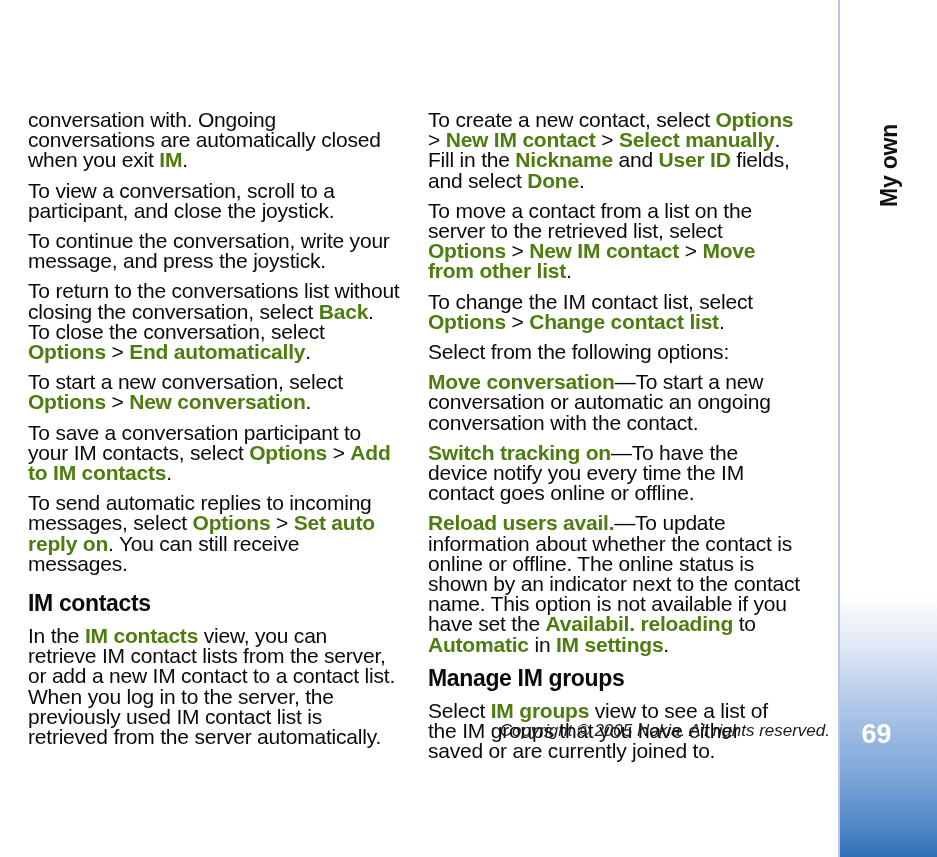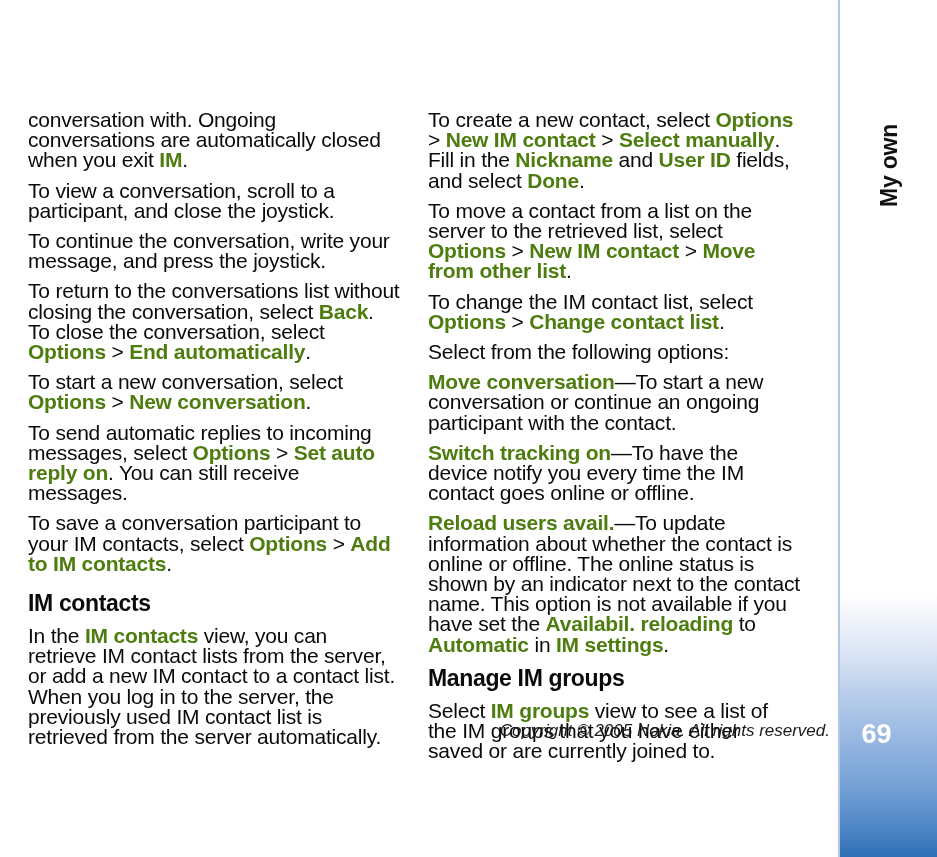--- a/index.html
+++ b/index.html
@@ -121,41 +121,41 @@
       <p class="para"><span>conversation with. Ongoing conversations are automatically closed when you exit </span><b class="term">IM</b><span>.</span></p>
 
       <p class="para"><span>To view a conversation, scroll to a participant, and close the joystick.</span></p>
 
       <p class="para"><span>To continue the conversation, write your message, and press the joystick.</span></p>
 
       <p class="para"><span>To return to the conversations list without closing the conversation, select </span><b class="term">Back</b><span>. To close the conversation, select </span><b class="term">Options</b><span class="sep"> &gt; </span><b class="term">End automatically</b><span>.</span></p>
 
       <p class="para"><span>To start a new conversation, select </span><b class="term">Options</b><span class="sep"> &gt; </span><b class="term">New conversation</b><span>.</span></p>
 
+      <p class="para"><span>To save a conversation participant to your IM contacts, select </span><b class="term">Options</b><span class="sep"> &gt; </span><b class="term">Add to IM contacts</b><span>.</span></p>
+
       <p class="para"><span>To send automatic replies to incoming messages, select </span><b class="term">Options</b><span class="sep"> &gt; </span><b class="term">Set auto reply on</b><span>. You can still receive messages.</span></p>
-
-      <p class="para"><span>To save a conversation participant to your IM contacts, select </span><b class="term">Options</b><span class="sep"> &gt; </span><b class="term">Add to IM contacts</b><span>.</span></p>
 
       <h2 class="heading">IM contacts</h2>
 
       <p class="para"><span>In the </span><b class="term">IM contacts</b><span> view, you can retrieve IM contact lists from the server, or add a new IM contact to a contact list. When you log in to the server, the previously used IM contact list is retrieved from the server automatically.</span></p>
 
     </div>
 
     <div class="col col-right">
 
       <p class="para"><span>To create a new contact, select </span><b class="term">Options</b><span class="sep"> &gt; </span><b class="term">New IM contact</b><span class="sep"> &gt; </span><b class="term">Select manually</b><span>. Fill in the </span><b class="term">Nickname</b><span> and </span><b class="term">User ID</b><span> fields, and select </span><b class="term">Done</b><span>.</span></p>
 
       <p class="para"><span>To move a contact from a list on the server to the retrieved list, select </span><b class="term">Options</b><span class="sep"> &gt; </span><b class="term">New IM contact</b><span class="sep"> &gt; </span><b class="term">Move from other list</b><span>.</span></p>
 
       <p class="para"><span>To change the IM contact list, select </span><b class="term">Options</b><span class="sep"> &gt; </span><b class="term">Change contact list</b><span>.</span></p>
 
       <p class="para"><span>Select from the following options:</span></p>
 
-      <p class="para"><b class="term">Move conversation</b><span>—To start a new conversation or continue an ongoing participant with the contact.</span></p>
+      <p class="para"><b class="term">Move conversation</b><span>—To start a new conversation or automatic an ongoing conversation with the contact.</span></p>
 
       <p class="para"><b class="term">Switch tracking on</b><span>—To have the device notify you every time the IM contact goes online or offline.</span></p>
 
 
       <p class="para"><b class="term">Reload users avail.</b><span>—To update information about whether the contact is online or offline. The online status is shown by an indicator next to the contact name. This option is not available if you have set the </span><b class="term">Availabil. reloading</b><span> to </span><b class="term">Automatic</b><span> in </span><b class="term">IM settings</b><span>.</span></p>
 
       <h2 class="heading">Manage IM groups</h2>
 
       <p class="para"><span>Select </span><b class="term">IM groups</b><span> view to see a list of the IM groups that you have either saved or are currently joined to.</span></p>
 

